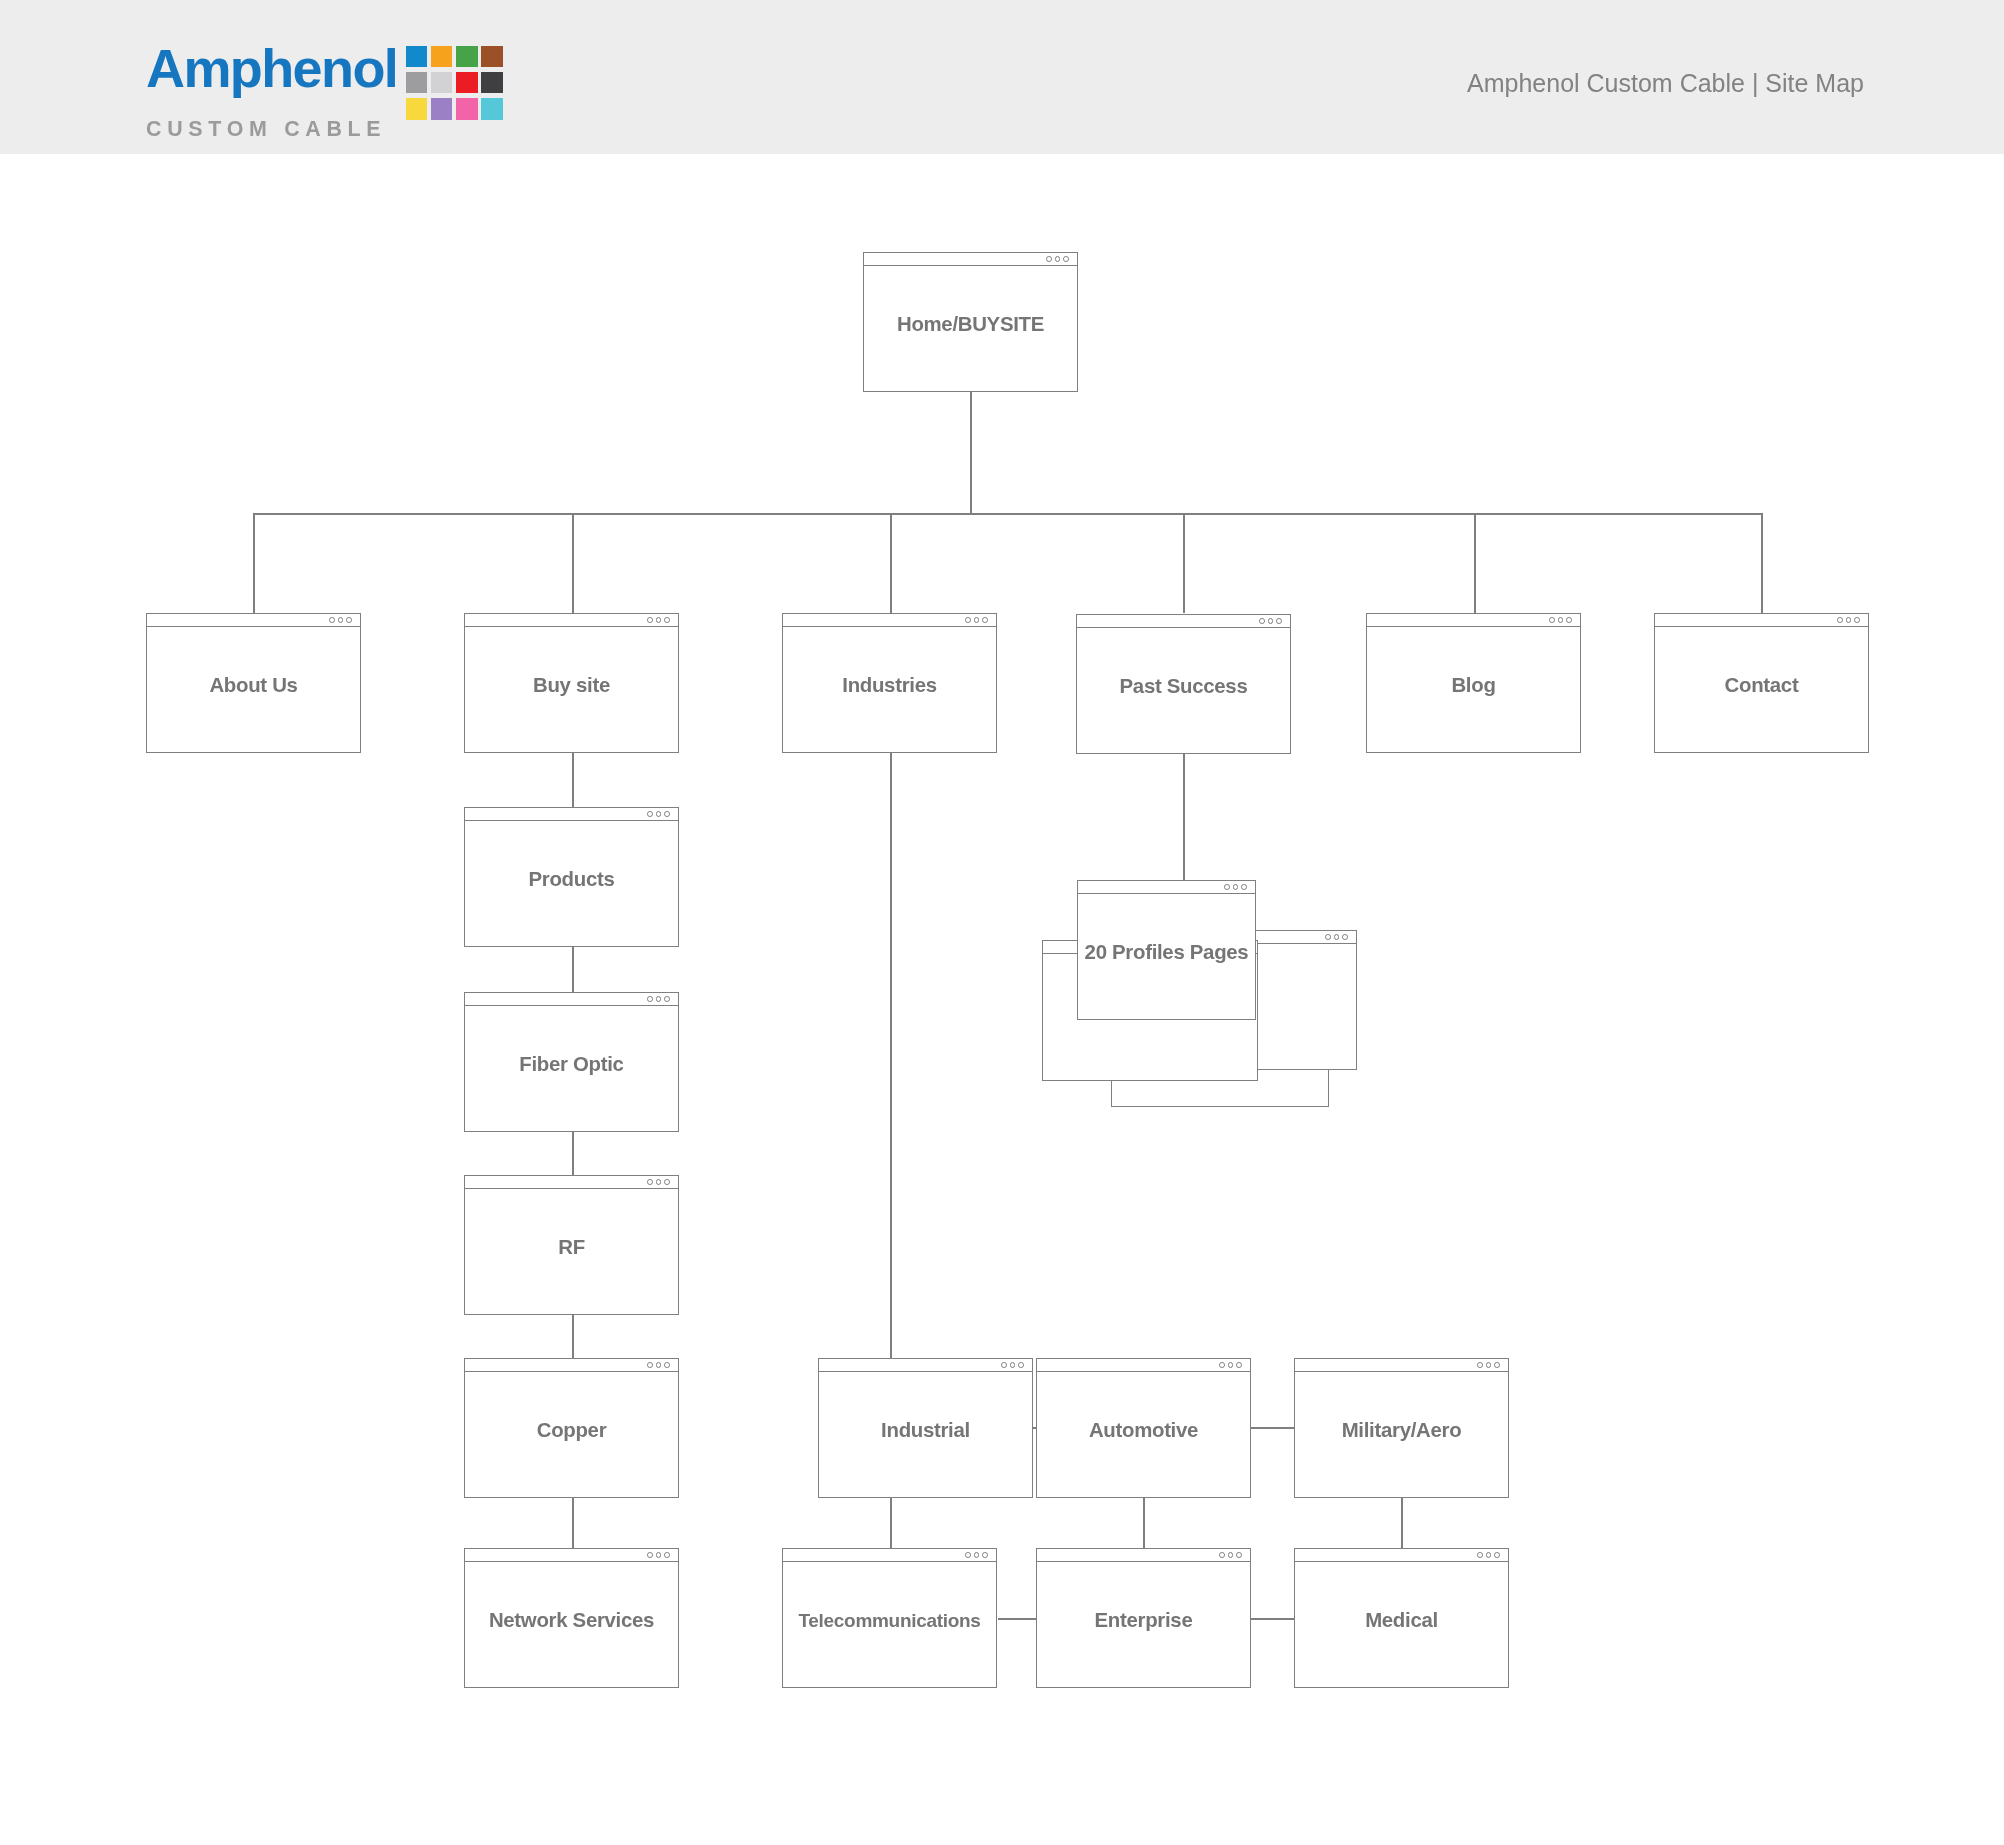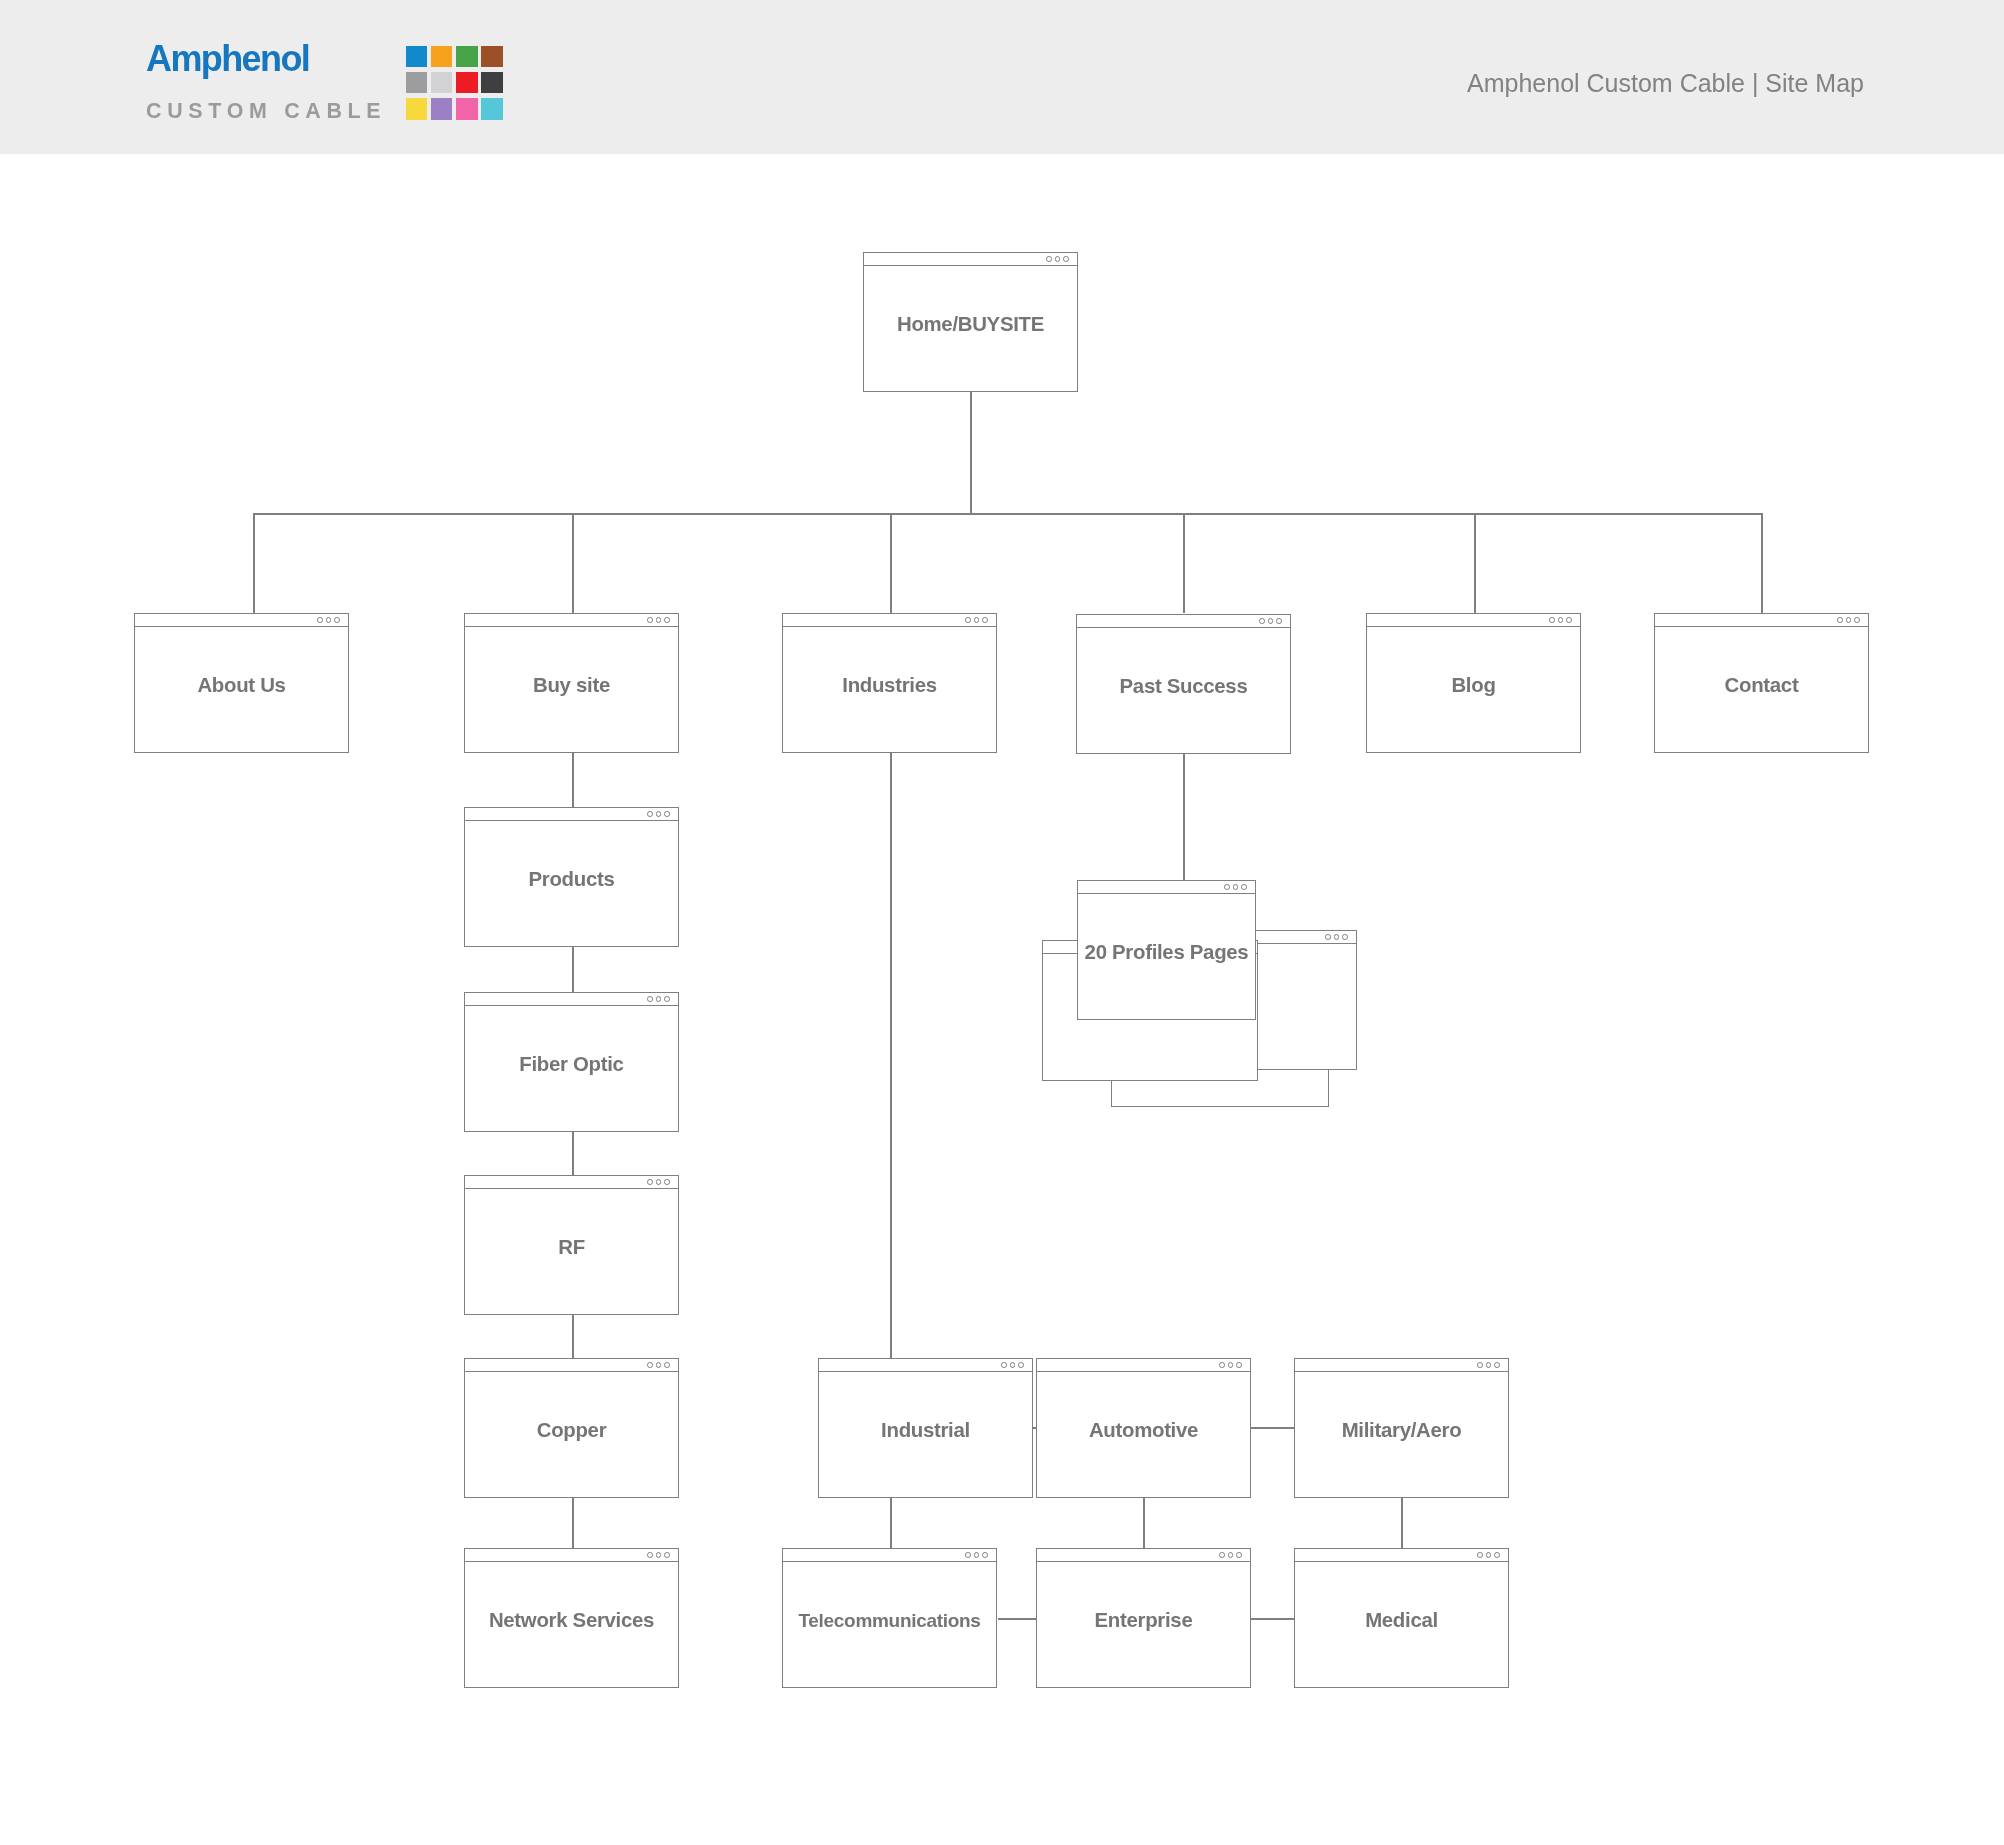--- a/index.html
+++ b/index.html
@@ -4,21 +4,21 @@
 <style>
   html,body{margin:0;padding:0;}
   body{
     width:2005px;height:1845px;position:relative;background:#ffffff;
     font-family:"Liberation Sans","DejaVu Sans",sans-serif;overflow:hidden;
   }
   
   .header{position:absolute;left:0;top:0;width:2005px;height:154px;background:#ededee;}
   .logo{position:absolute;left:146px;top:41px;}
   .logo-brand{
-    font-weight:bold;font-size:36px;line-height:1;color:#1677c0;letter-spacing:-1.6px;
+    font-weight:bold;font-size:54px;line-height:1;color:#1677c0;letter-spacing:-1.6px;
   }
   .logo-sub{
     margin-top:24px;font-weight:bold;font-size:21.4px;line-height:1;color:#9b9b9b;letter-spacing:5.7px;
   }
   .logo-grid{
     position:absolute;left:406px;top:46px;
     display:grid;grid-template-columns:repeat(4,21.4px);grid-auto-rows:21.4px;
     column-gap:3.7px;row-gap:4.7px;
   }
   .swatch{width:21.4px;height:21.4px;}
@@ -151,21 +151,21 @@
   <div class="bar">
     <span class="dots">
         <i></i>
         <i></i>
         <i></i>
       </span>
   </div>
   <div class="lbl">Home/BUYSITE</div>
 </div>
 
-<div class="win" style="left:134px;top:613px;text-align:center;">
+<div class="win" style="left:146px;top:613px;text-align:center;">
   <div class="bar">
     <span class="dots">
         <i></i>
         <i></i>
         <i></i>
       </span>
   </div>
   <div class="lbl">About Us</div>
 </div>
 

